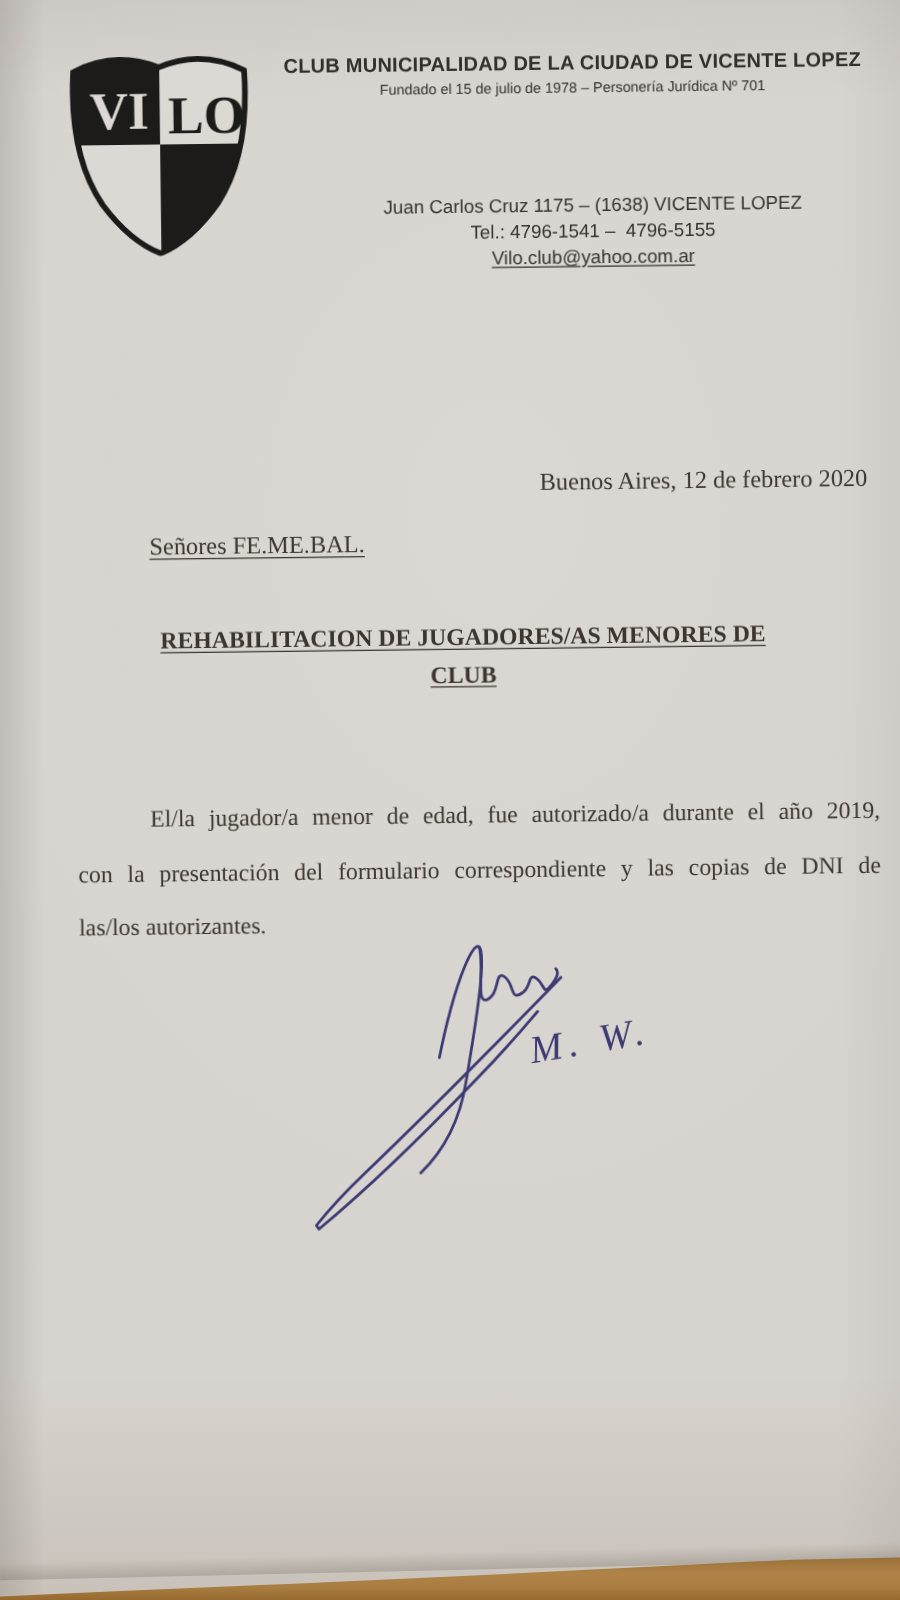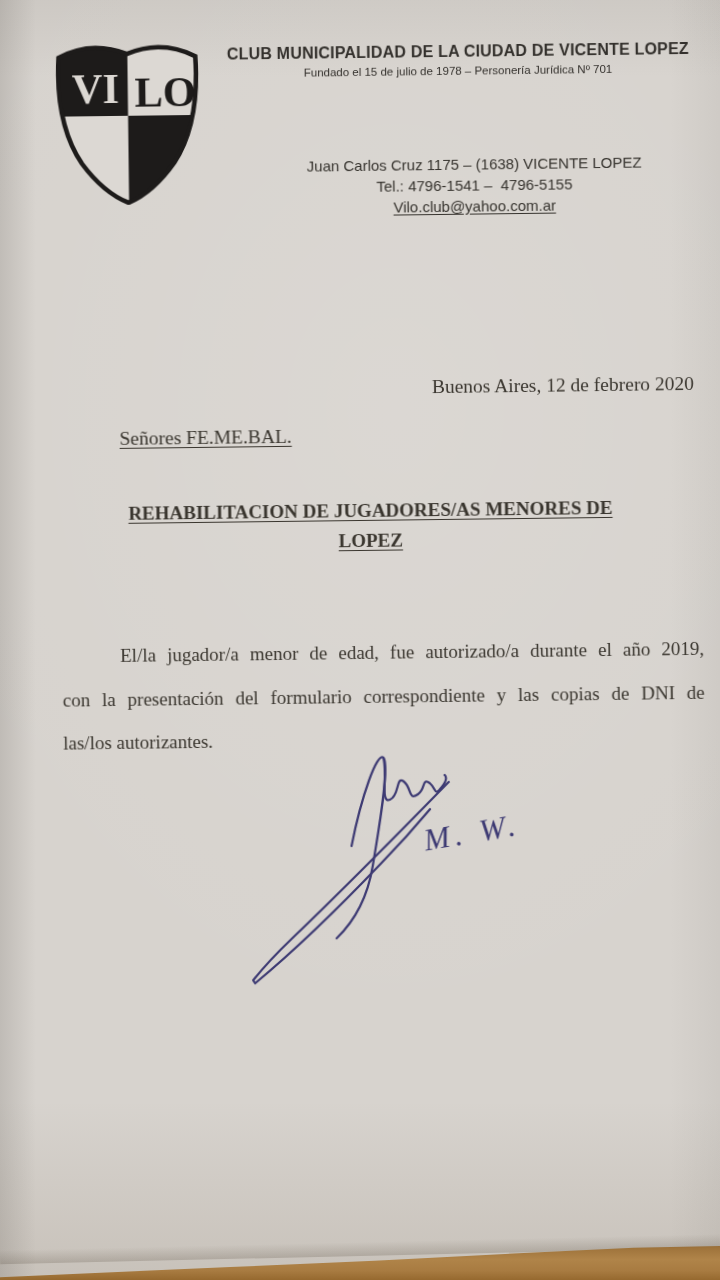--- a/index.html
+++ b/index.html
@@ -112,21 +112,21 @@
     </div>
 
     <div class="date-line">Buenos Aires, 12 de febrero 2020</div>
 
     <div class="recipient-line">
       <span>Señores FE.ME.BAL.</span>
     </div>
 
     <div class="subject">
       <div><span>REHABILITACION DE JUGADORES/AS MENORES DE</span></div>
-      <div><span>LOPEZ</span></div>
+      <div><span>CLUB</span></div>
     </div>
 
     <div class="body-par">
       <div class="body-line first">El/la jugador/a menor de edad, fue autorizado/a durante el año 2019,</div>
       <div class="body-line">con la presentación del formulario correspondiente y las copias de DNI de</div>
       <div class="body-line last">las/los autorizantes.</div>
     </div>
 
     <svg class="sig-svg" viewBox="0 0 360 260">
       <g fill="none" stroke="#3d3a73" stroke-width="2.2" stroke-linecap="round" stroke-linejoin="round">

